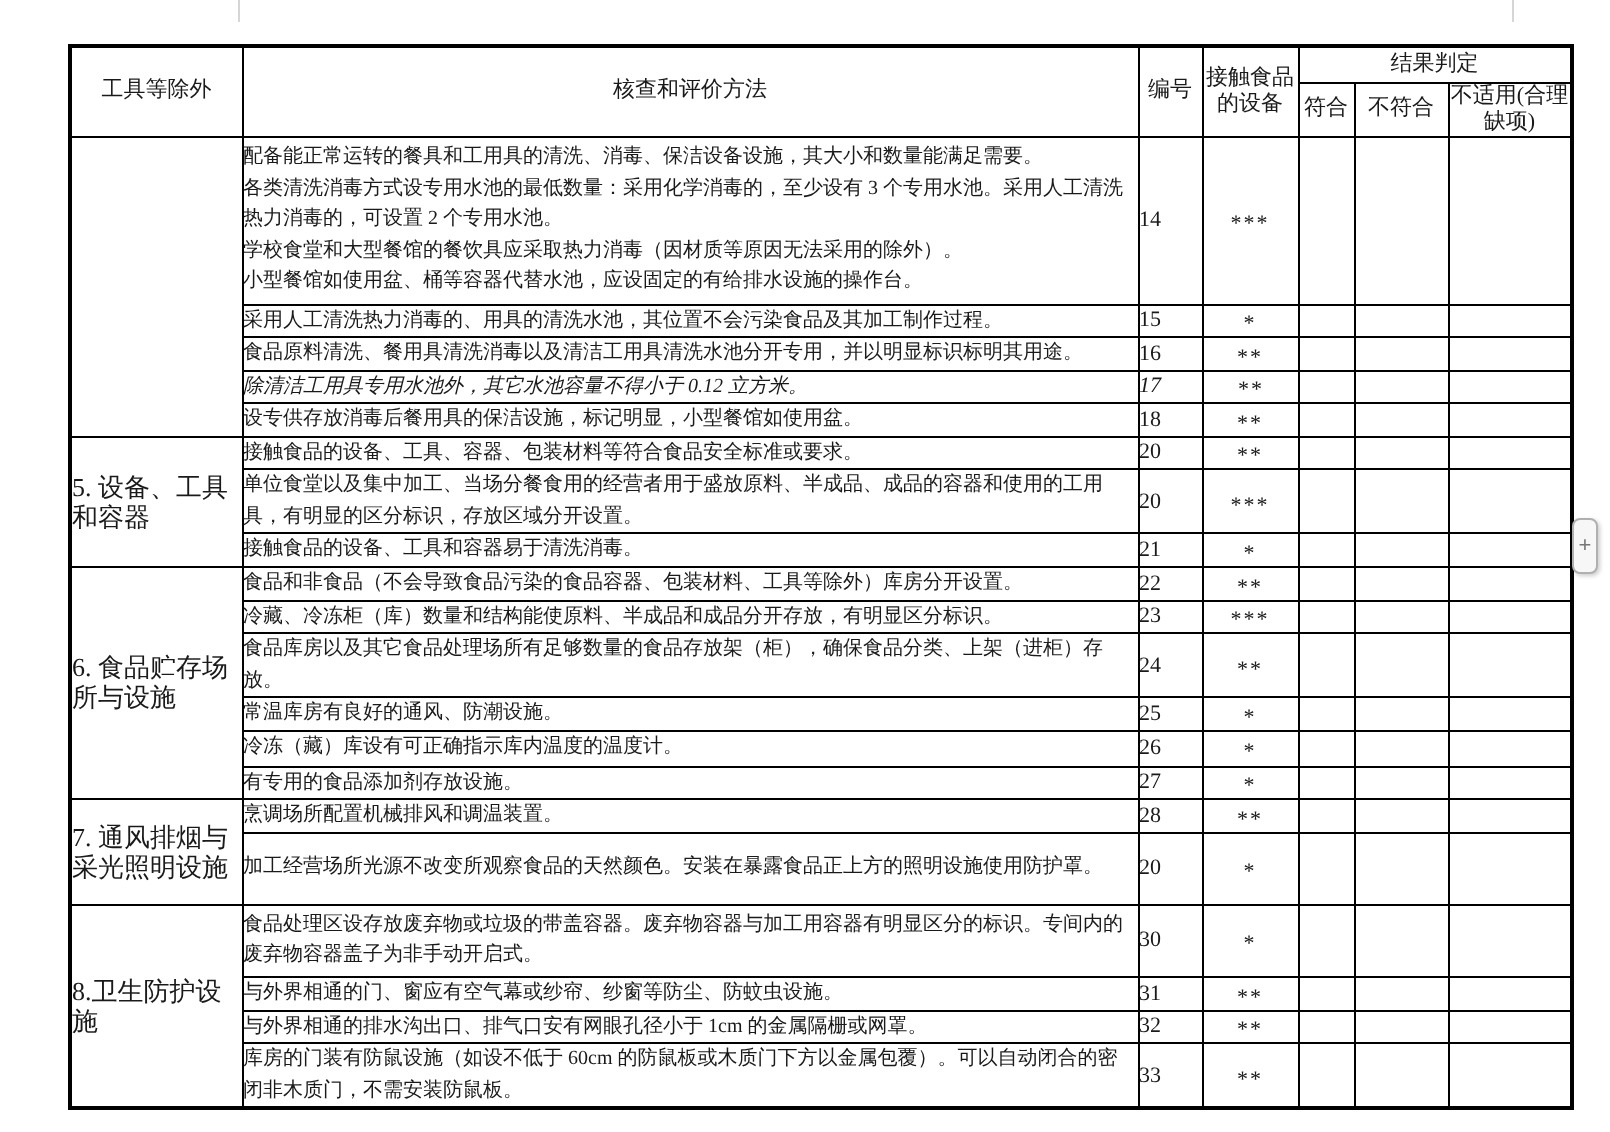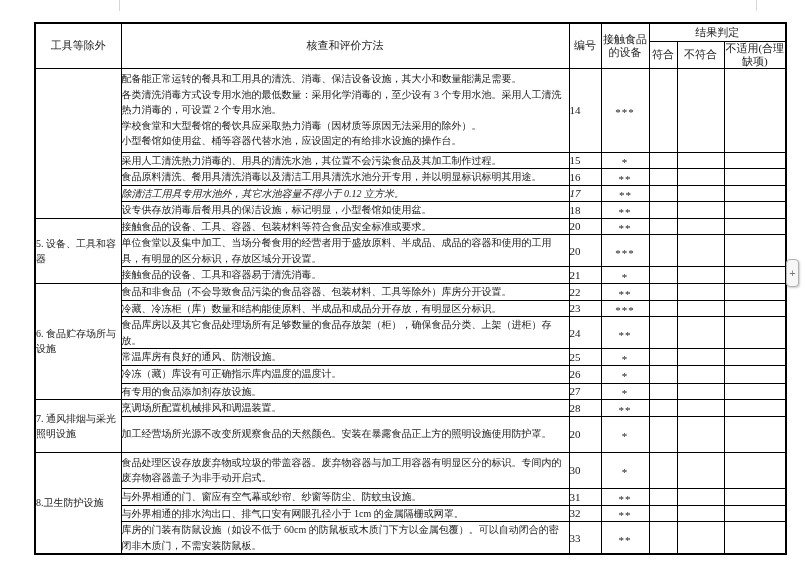--- a/index.html
+++ b/index.html
@@ -25,21 +25,21 @@
     padding:0;
     overflow:hidden;
     font-weight:normal;
   }
   table.checklist{border:2px solid #000;}
   th.hdr{
     font-weight:bold;font-size:11px;line-height:13px;
     text-align:center;vertical-align:middle;padding:0 4px;
   }
   td.cat{
-    font-size:10px;line-height:15px;
+    font-size:13px;line-height:15px;
     text-align:left;vertical-align:middle;
     padding:0 3px;
   }
   td.method{
     font-size:10px;line-height:15.5px;
     text-align:left;vertical-align:middle;
     padding:0 4px;
     white-space:pre-line;
   }
   td.num{

